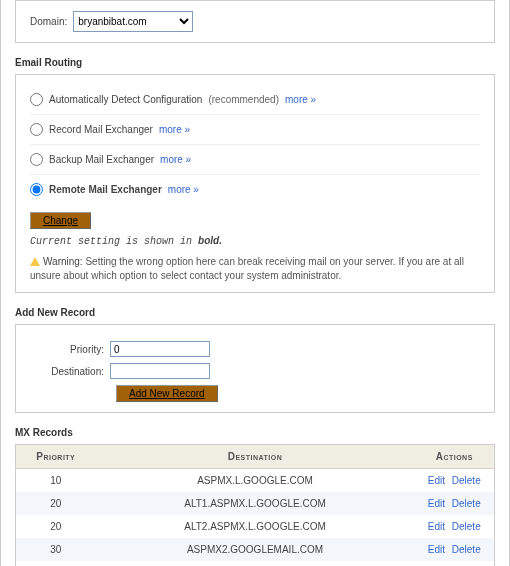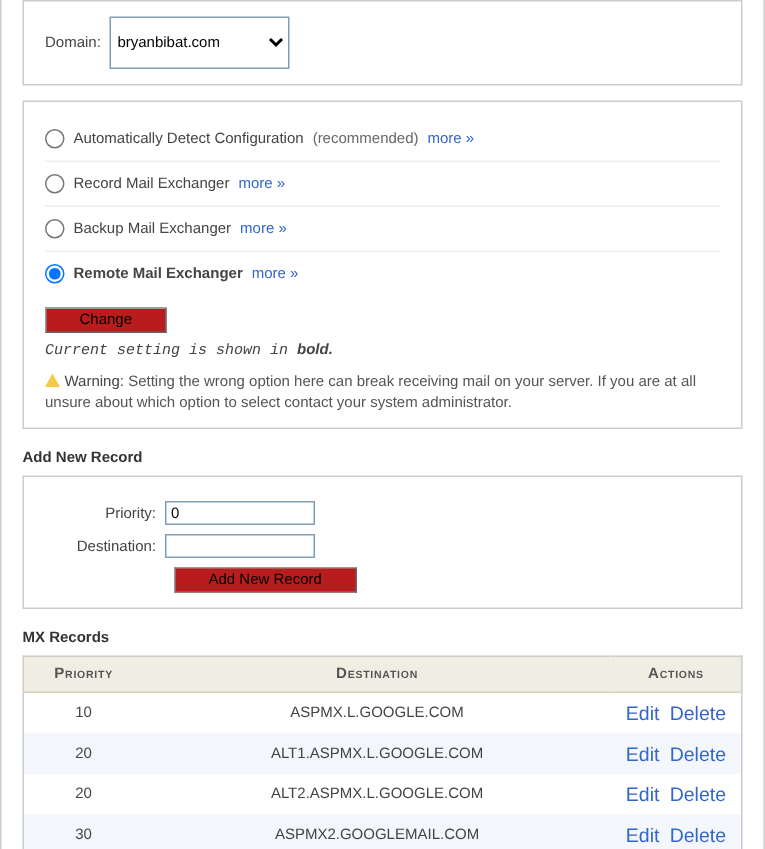--- a/index.html
+++ b/index.html
@@ -23,21 +23,21 @@
     padding: 10px 14px;
     margin-bottom: 10px;
     background: #fff;
   }
   .dom-row { display: flex; align-items: center; gap: 6px; }
   .dom-row label { font-size: 10px; }
   select.domain-select {
     width: 120px;
     font-size: 10px;
     border: 1px solid #7f9db9;
-    height: 35px;
+    height: 21px;
     background: #fff;
   }
   h3.sect {
     font-size: 10px;
     font-weight: bold;
     color: #333;
     margin: 14px 0 6px 0;
   }
   .opt-row {
     display: flex;
@@ -50,23 +50,24 @@
   .opt-row:last-of-type { border-bottom: none; }
   .opt-row input[type=radio] { margin:0; }
   .opt-row strong { font-weight: bold; text-align: right; }
   .opt-row .rec { color:#666; }
   a.more { color: #3366cc; text-decoration: none; font-size: 10px; cursor:pointer; }
   .btn {
     font-size: 10px;
     border: 1px solid #999;
     border-right-color:#666;
     border-bottom-color:#666;
-    background: #b91c1c;
-    padding: 2px 22px;
+    background: #a16207;
+    padding: 2px 12px;
     cursor: pointer;
+    text-decoration: underline;
   }
   .note { font-size: 10px; color:#444; margin-top:6px; }
   .note .b { font-weight: bold; font-style: italic; }
   .note-it { font-style: italic; font-family: Liberation Mono, monospace; }
   .warn {
     font-size: 10px;
     color: #555;
     margin-top: 8px;
     line-height: 1.35;
   }
@@ -111,39 +112,40 @@
     font-weight: bold;
     padding: 6px 8px;
     color:#555;
   }
   table.mx tbody td {
     padding: 6px 8px;
     text-align: center;
   }
   table.mx tbody tr:nth-child(even) td { background: #f3f7fb; }
   table.mx td.actions { text-align: center; white-space:nowrap; }
-  table.mx td.actions a { color:#3366cc; text-decoration:none; margin:0 2px; cursor:pointer; font-size:13px; }
+  table.mx td.actions a { color:#3366cc; text-decoration:none; margin:0 2px; cursor:pointer; font-size:10px; }
   th.col-pri { width: 80px; text-align:center; }
   th.col-dest { text-align:center; }
   th.col-act { width: 80px; text-align:center; }
 </style>
 </head>
 <body>
 
 <div class="outer">
 
   <div class="panel">
     <div class="dom-row">
       <label>Domain:</label>
       <select class="domain-select">
         <option>bryanbibat.com</option>
       </select>
     </div>
   </div>
 
+  <h3 class="sect">Email Routing</h3>
   <div class="panel">
     <div id="routing-opts">
         <div class="opt-row">
           <input type="radio" name="routing" style="">
           <span>Automatically Detect Configuration</span>
           <span class="rec"> (recommended)</span>
           <a class="more"> more »</a>
         </div>
         <div class="opt-row">
           <input type="radio" name="routing" style="">

